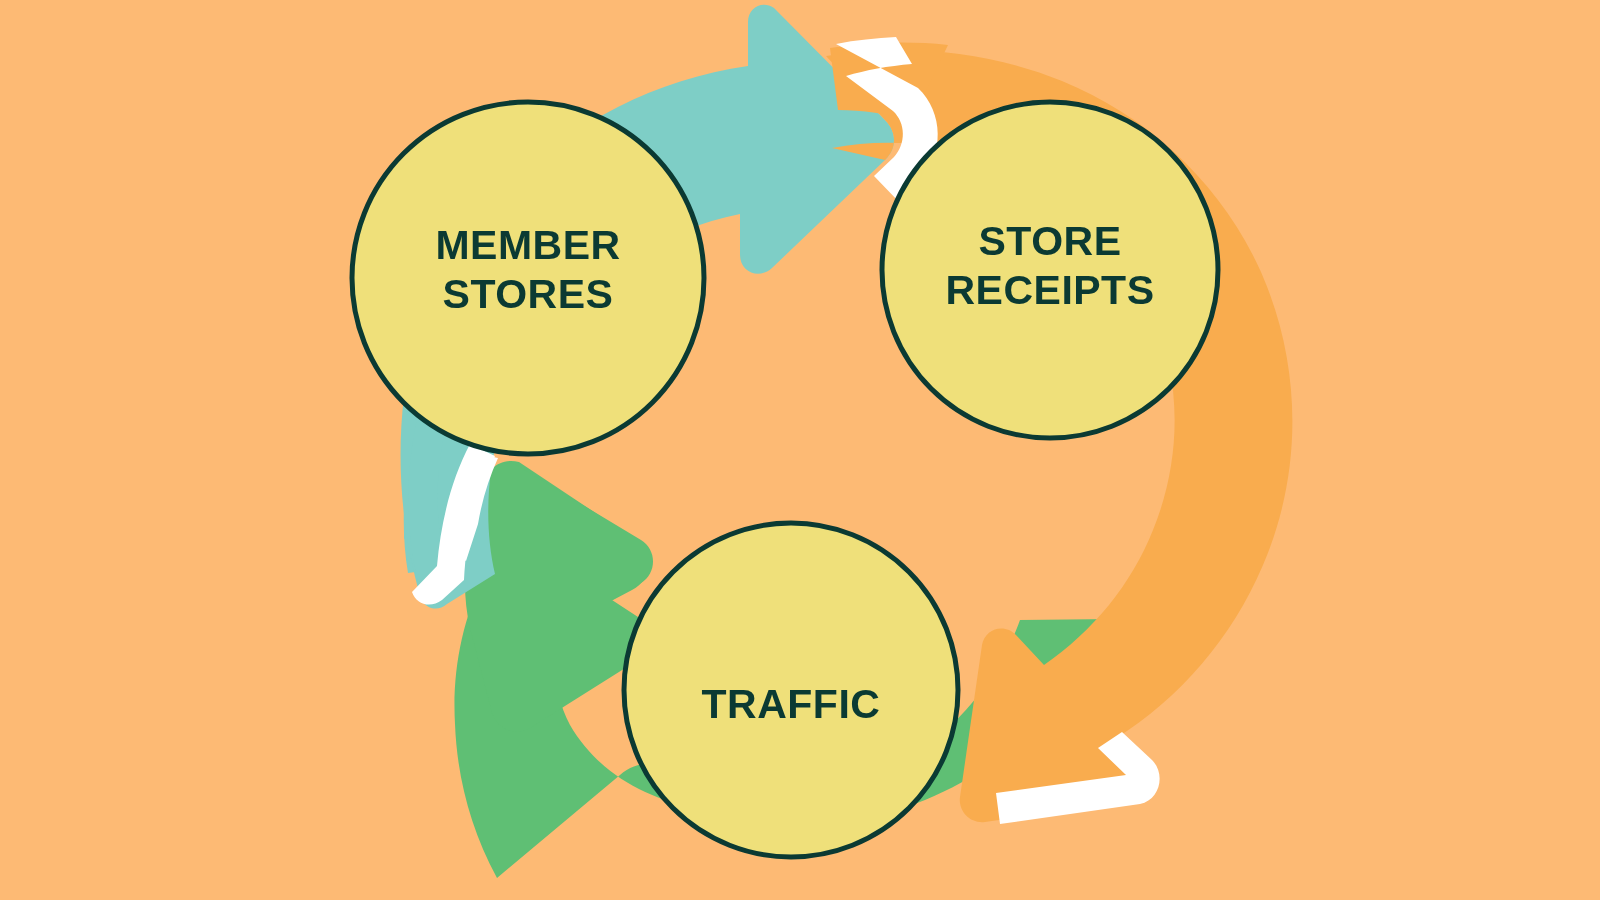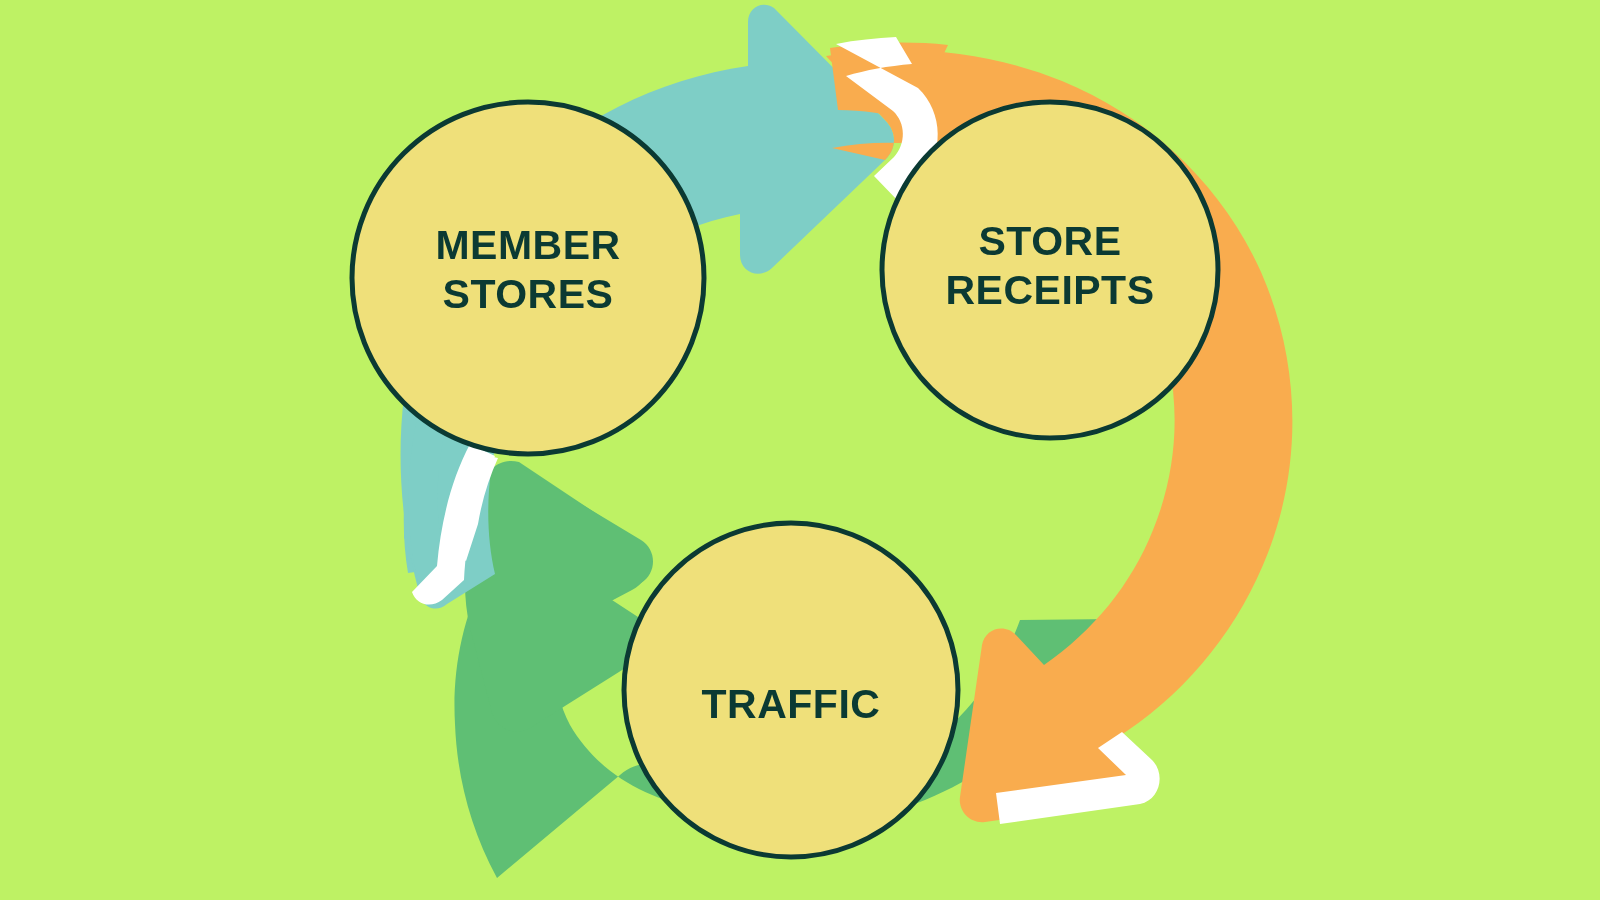--- a/index.html
+++ b/index.html
@@ -10,21 +10,21 @@
   body {
     width: 1600px;
     height: 900px;
     overflow: hidden;
     font-family: "Liberation Sans", sans-serif;
   }
   #diagram-root {
     position: relative;
     width: 1600px;
     height: 900px;
-    background: #bef264;
+    background: #fdba74;
   }
   #cycle-svg {
     position: absolute;
     top: 0;
     left: 0;
     width: 1600px;
     height: 900px;
     display: block;
   }
   .node-label {

